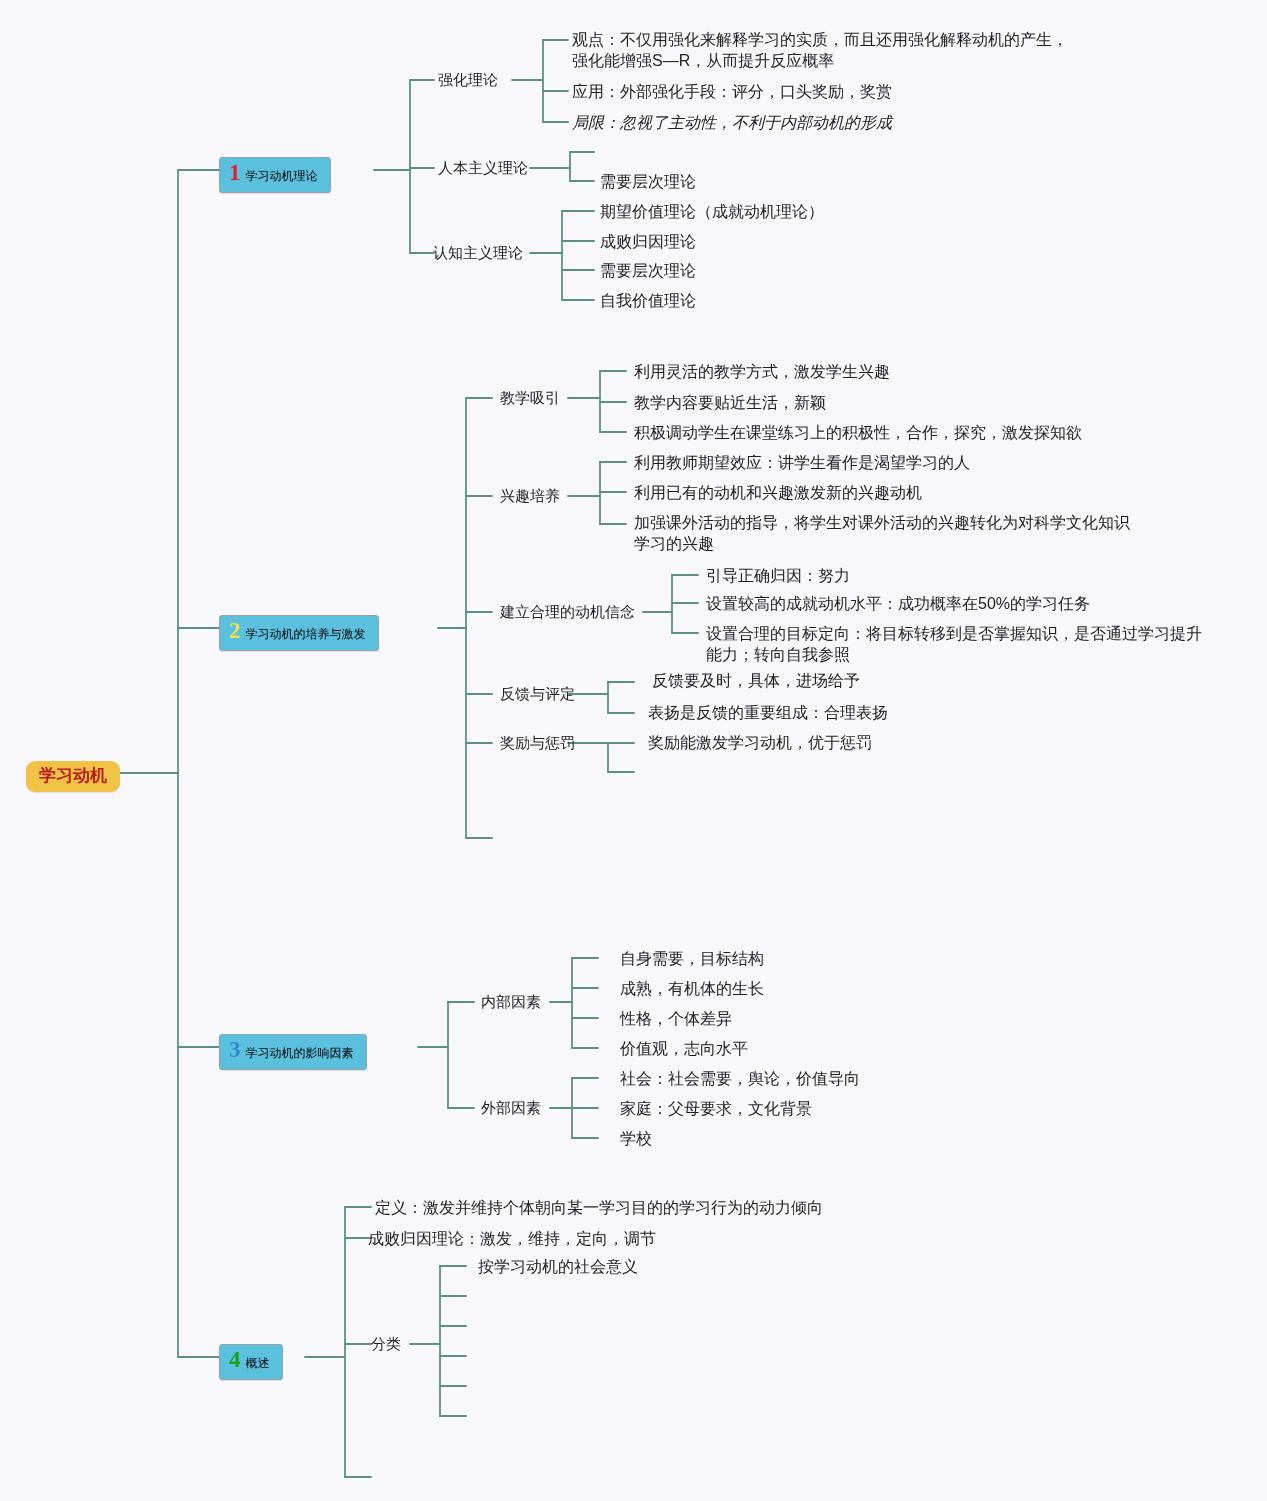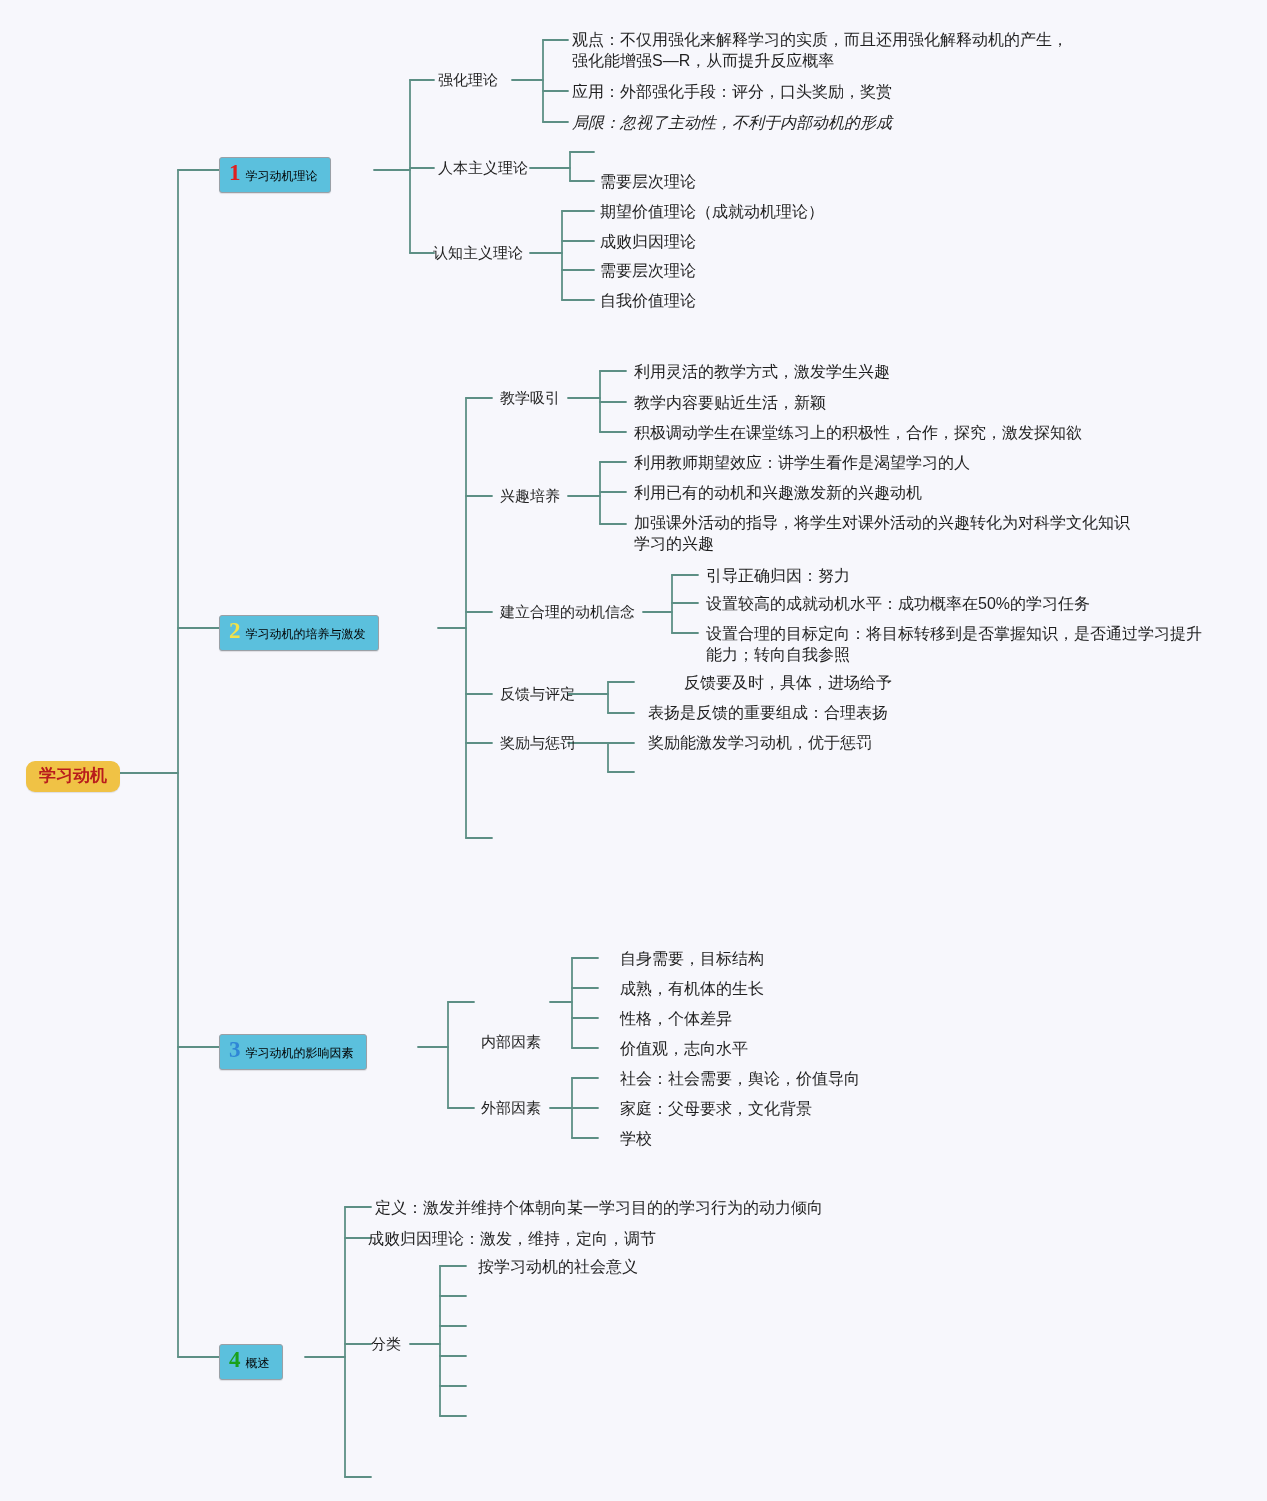--- a/index.html
+++ b/index.html
@@ -190,32 +190,32 @@
   <div class="node leaf" style="left:634px;top:422px;">积极调动学生在课堂练习上的积极性，合作，探究，激发探知欲</div>
 
   <div class="node leaf" style="left:634px;top:452px;">利用教师期望效应：讲学生看作是渴望学习的人</div>
   <div class="node leaf" style="left:634px;top:482px;">利用已有的动机和兴趣激发新的兴趣动机</div>
   <div class="node leaf wrap" style="left:634px;top:512px;width:510px;">加强课外活动的指导，将学生对课外活动的兴趣转化为对科学文化知识学习的兴趣</div>
 
   <div class="node leaf" style="left:706px;top:565px;">引导正确归因：努力</div>
   <div class="node leaf" style="left:706px;top:593px;">设置较高的成就动机水平：成功概率在50%的学习任务</div>
   <div class="node leaf wrap" style="left:706px;top:623px;width:500px;">设置合理的目标定向：将目标转移到是否掌握知识，是否通过学习提升能力；转向自我参照</div>
 
-  <div class="node leaf" style="left:684px;top:672px;">反馈要及时，具体，进场给予</div>
+  <div class="node leaf" style="left:652px;top:672px;font-family:Liberation Mono, monospace;">反馈要及时，具体，进场给予</div>
   <div class="node leaf" style="left:648px;top:702px;">表扬是反馈的重要组成：合理表扬</div>
 
   <div class="node leaf" style="left:648px;top:732px;">奖励能激发学习动机，优于惩罚</div>
   <div class="node leaf" style="left:648px;top:762px;"></div>
 
   <div class="node sec-node" style="left:219px;top:1034px;">
     <span class="sec-num" style="color:#2f86d6;">3</span>
     <span class="sec-label">学习动机的影响因素</span>
   </div>
 
-  <div class="node mid" style="left:481px;top:1032px;">内部因素</div>
+  <div class="node mid" style="left:481px;top:992px;">内部因素</div>
   <div class="node mid" style="left:481px;top:1098px;">外部因素</div>
 
   <div class="node leaf" style="left:620px;top:948px;">自身需要，目标结构</div>
   <div class="node leaf" style="left:620px;top:978px;">成熟，有机体的生长</div>
   <div class="node leaf" style="left:620px;top:1008px;">性格，个体差异</div>
   <div class="node leaf" style="left:620px;top:1038px;">价值观，志向水平</div>
 
   <div class="node leaf" style="left:620px;top:1068px;">社会：社会需要，舆论，价值导向</div>
   <div class="node leaf" style="left:620px;top:1098px;">家庭：父母要求，文化背景</div>
   <div class="node leaf" style="left:620px;top:1128px;">学校</div>

